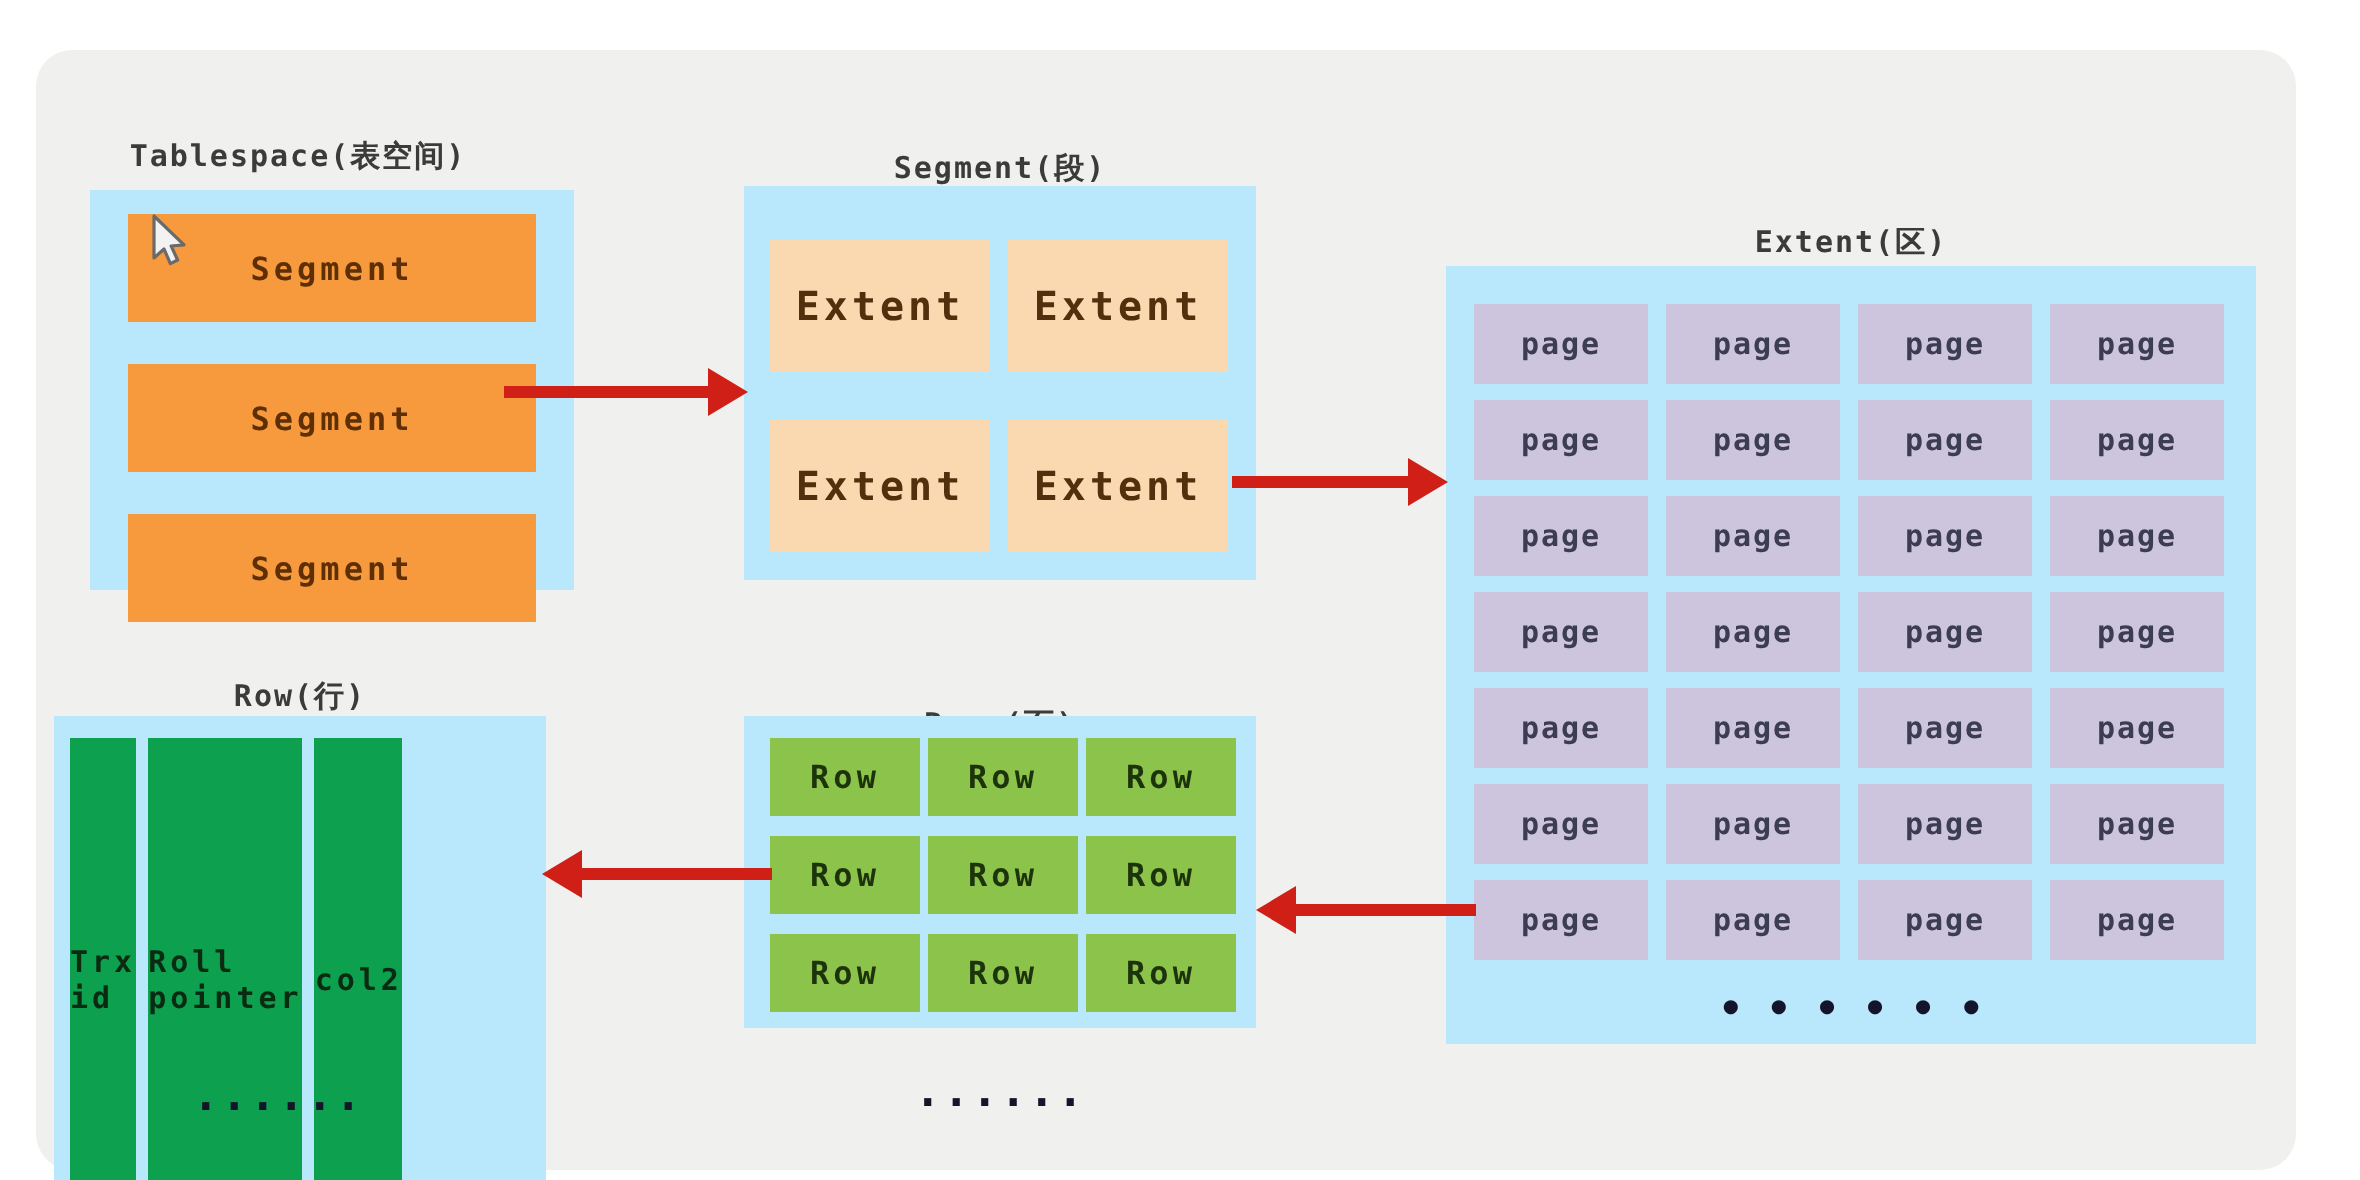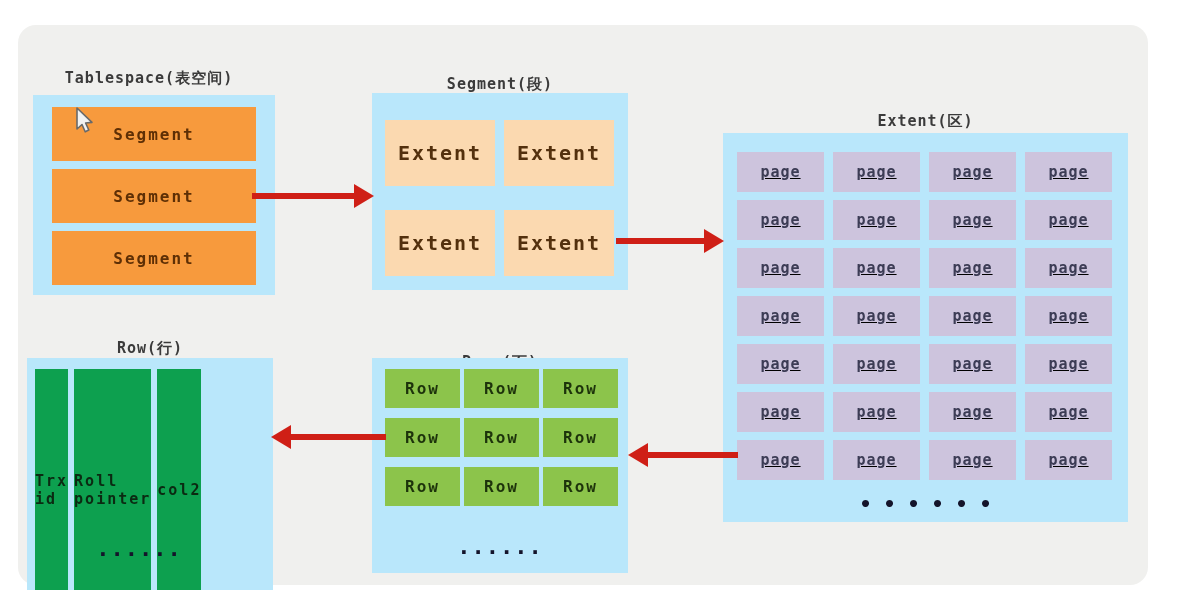--- a/index.html
+++ b/index.html
@@ -6,37 +6,37 @@
   html,body { width:1180px; height:590px; background:#ffffff; }
   body { font-family:"DejaVu Sans Mono","Liberation Mono",monospace; position:relative; overflow:hidden; }
   .stage { position:absolute; left:0; top:0; width:1180px; height:590px; }
   .panel { position:absolute; left:18px; top:25px; width:1130px; height:560px; background:#f0f0ee; border-radius:18px; }
 
   .title { position:absolute; text-align:center; font-size:15px; font-weight:bold; color:#3b3b3b; letter-spacing:1px; line-height:20px; }
 
   .bluebox { position:absolute; background:#b9e7fb; }
 
   
-  .tablespace-box { left:33px; top:95px; width:242px; height:200px; display:flex; flex-direction:column; gap:8px; padding:12px 19px 0 19px; }
+  .tablespace-box { left:45px; top:95px; width:242px; height:200px; display:flex; flex-direction:column; gap:21px; padding:12px 19px 0 19px; }
   .seg-bar { flex:0 0 54px; background:#f79a3d; color:#5e2f05; font-size:16px; font-weight:bold; letter-spacing:2px; display:flex; align-items:center; justify-content:center; }
 
   
   .segment-box { left:372px; top:93px; width:256px; height:197px; display:grid; grid-template-columns:110px 110px; grid-auto-rows:66px; gap:24px 9px; padding:27px 13px 0 13px; }
   .extent-cell { background:#fbd9b0; color:#53300d; font-size:20px; font-weight:bold; letter-spacing:2px; display:flex; align-items:center; justify-content:center; }
 
   
-  .extentgrid-box { left:723px; top:133px; width:405px; height:389px; display:grid; grid-template-columns:repeat(4,87px); grid-auto-rows:40px; gap:8px 9px; padding:19px 14px 0 14px;text-decoration:underline; }
+  .extentgrid-box { left:723px; top:133px; width:405px; height:389px; display:grid; grid-template-columns:repeat(4,87px); grid-auto-rows:40px; gap:8px 9px; padding:19px 14px 0 14px; }
   .page-cell { background:#cdc4dd; color:#3c3c55; font-size:15px; font-weight:bold; letter-spacing:1px; display:flex; align-items:center; justify-content:center; }
 
   
   .rowfields-box { left:27px; top:358px; width:246px; height:252px; display:flex; flex-direction:row; gap:6px; padding:11px 22px 0 8px; }
   .field-bar { flex:0 0 27px; background:#0da04f; color:#0b2a12; font-size:15px; font-weight:bold; letter-spacing:2px; display:flex; align-items:center; justify-content:center; }
 
   
-  .pagegrid-box { left:372px; top:358px; width:256px; height:215px; display:grid; grid-template-columns:repeat(3,75px); grid-auto-rows:39px; gap:10px 4px; padding:11px 13px 0 13px; }
+  .pagegrid-box { left:372px; top:358px; width:256px; height:156px; display:grid; grid-template-columns:repeat(3,75px); grid-auto-rows:39px; gap:10px 4px; padding:11px 13px 0 13px; }
   .row-cell { background:#8cc44b; color:#1d330b; font-size:16px; font-weight:bold; letter-spacing:2px; display:flex; align-items:center; justify-content:center; }
 
   
   .dots { position:absolute; text-align:center; color:#14142a; font-weight:bold; }
   .dots-extent { left:723px; top:492px; width:405px; font-size:20px; letter-spacing:12px; text-indent:12px; }
   .dots-row { left:27px; top:536px; width:224px; font-size:22px; letter-spacing:1px; }
   .dots-page { left:372px; top:534px; width:256px; font-size:22px; letter-spacing:1px; }
 
   
   .arrow { position:absolute; height:24px; }

